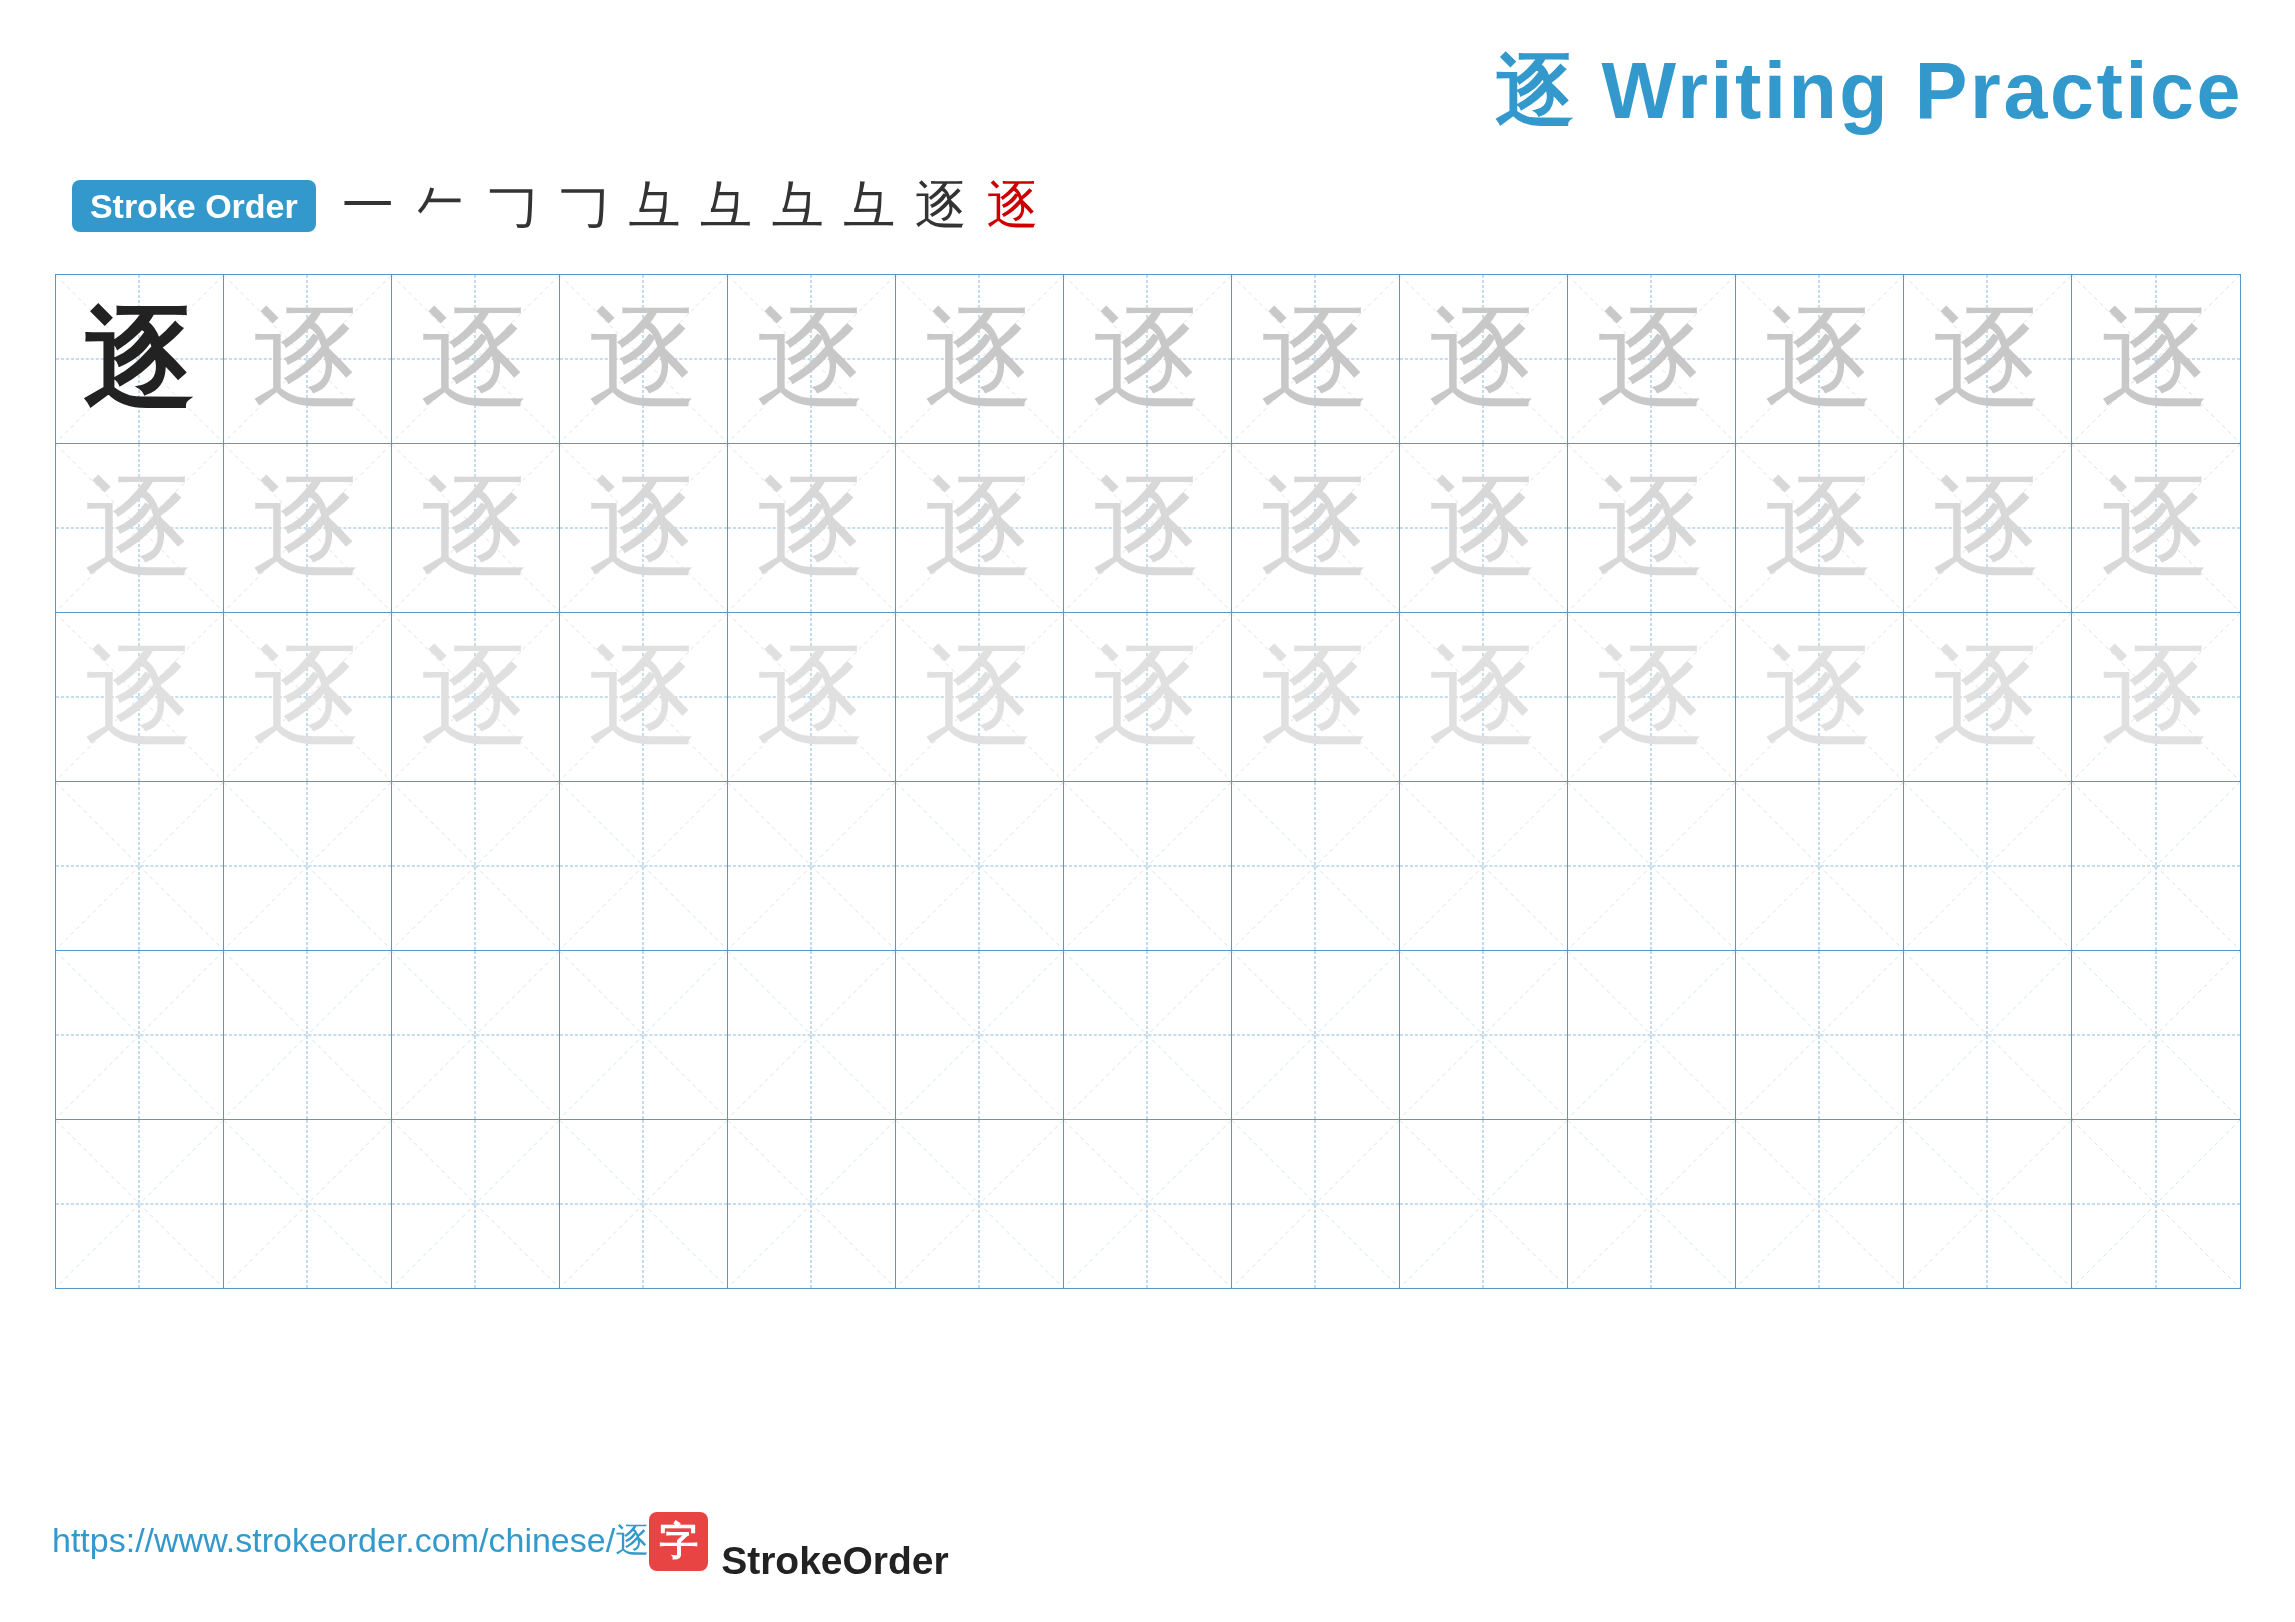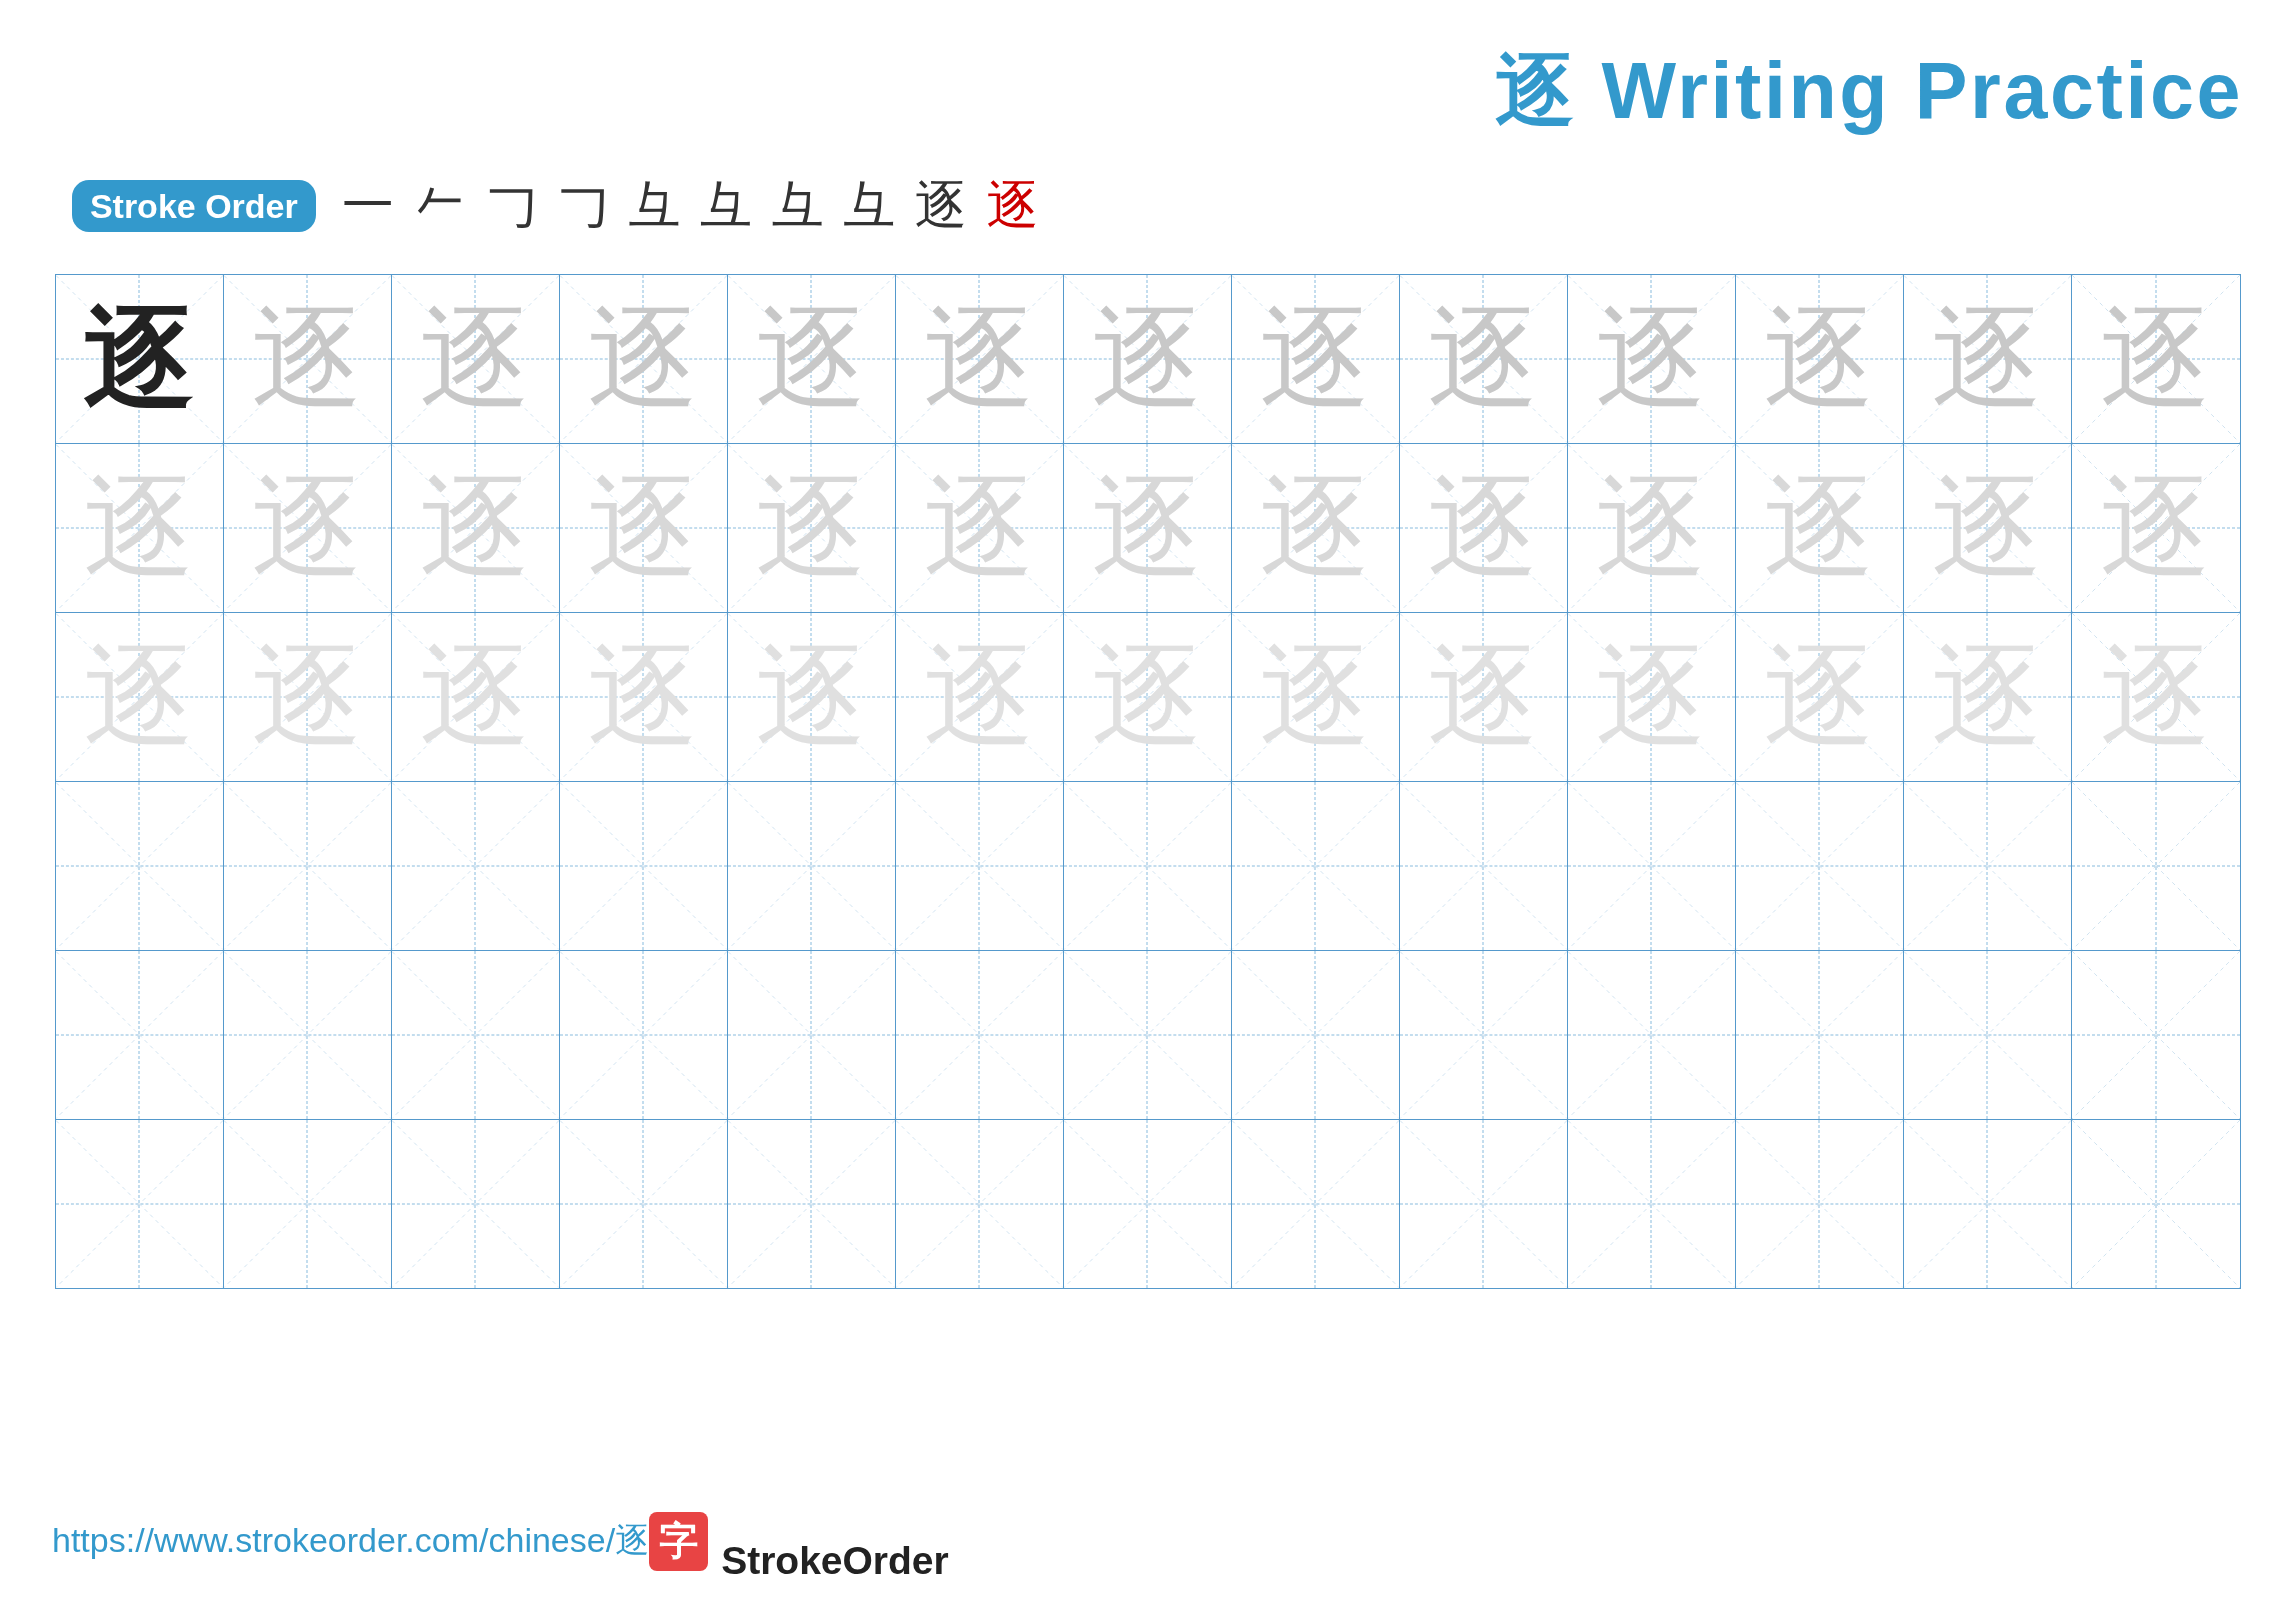--- a/index.html
+++ b/index.html
@@ -39,21 +39,21 @@
       padding-left: 19.6px;
     }
 
     .stroke-order-badge {
       background: #3399cc;
       color: white;
       font-size: 34px;
       font-family: Arial, sans-serif;
       font-weight: bold;
       padding: 6.5px 18.3px;
-      border-radius: 17px;
+      border-radius: 8px;
       margin-right: 26px;
       white-space: nowrap;
     }
 
     .stroke-sequence {
       display: flex;
       align-items: center;
       gap: 19.6px;
     }
 

